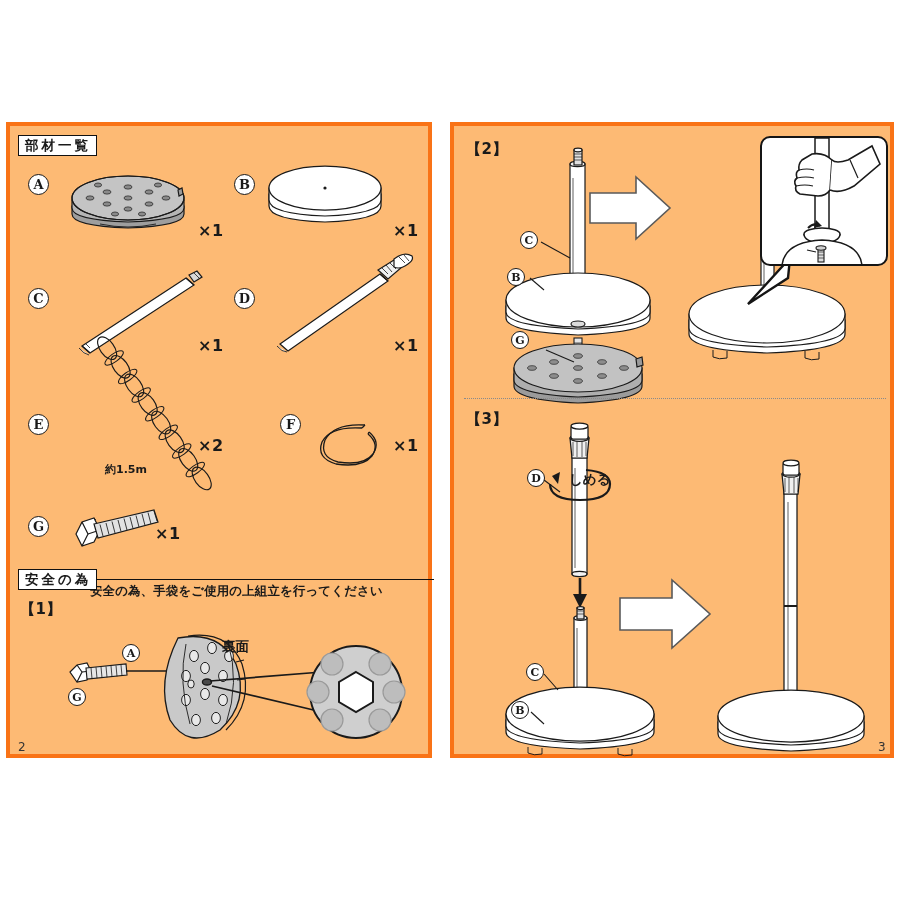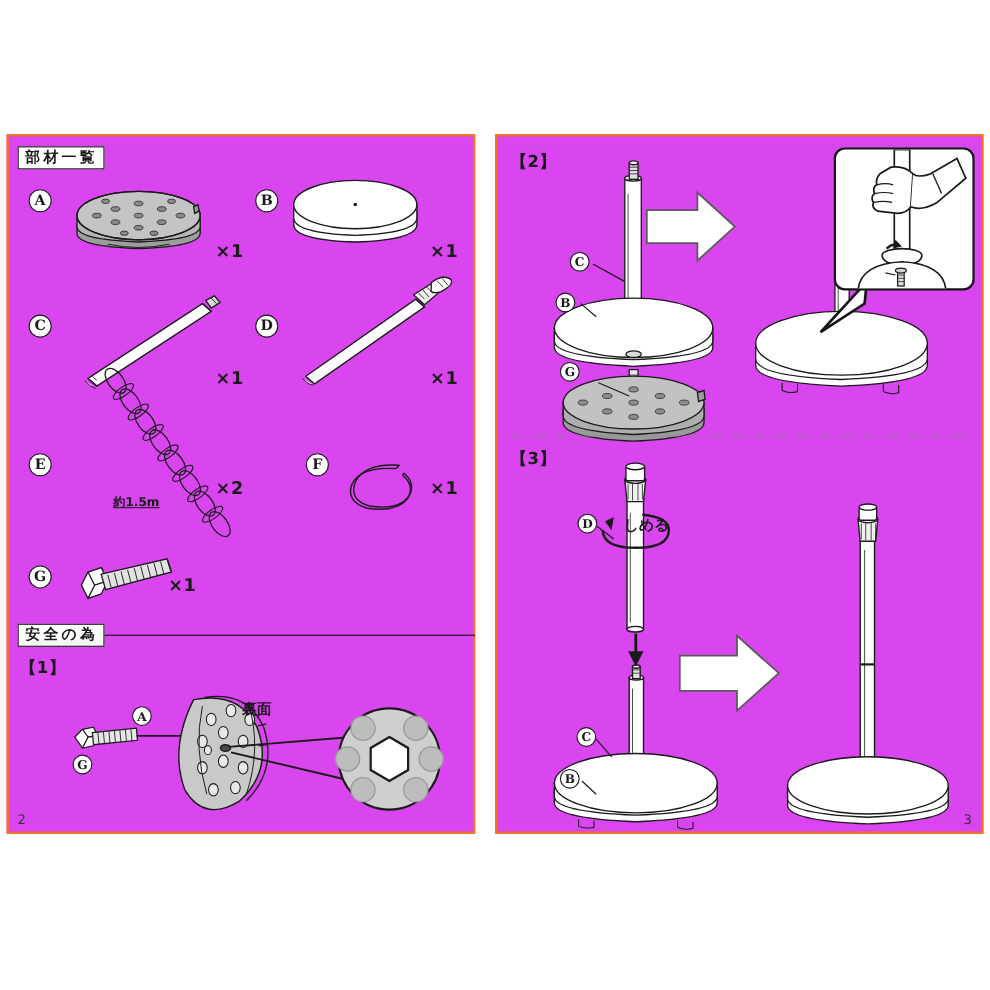--- a/index.html
+++ b/index.html
@@ -1,20 +1,20 @@
 <!DOCTYPE html>
 <html><head>
 <meta charset="utf-8">
 <style>
   html,body{margin:0;padding:0;background:#ffffff;}
   body{width:900px;height:900px;font-family:"DejaVu Sans","Liberation Sans",sans-serif;color:#1a1a1a;}
   #sheet{position:relative;width:900px;height:900px;overflow:hidden;background:#ffffff;}
 
   
-  .page{position:absolute;background:#d946ef;border:2px solid #f97316;box-sizing:border-box;}
+  .page{position:absolute;background:#fdba74;border:4px solid #f97316;box-sizing:border-box;}
   #page-left{left:6px;top:122px;width:426px;height:636px;}
   #page-right{left:450px;top:122px;width:444px;height:636px;}
 
   .page-num{position:absolute;font-size:12px;color:#333;letter-spacing:.02em;}
 
   
   .sec-label{position:absolute;border:1.6px solid #111;background:#fff;
      font-size:13.5px;font-weight:bold;letter-spacing:3px;
      padding:2px 5px 3px 6px;line-height:1.05;white-space:nowrap;z-index:6;}
   .step-head{position:absolute;font-size:15px;font-weight:bold;letter-spacing:.5px;white-space:nowrap;}
@@ -156,21 +156,21 @@
                 <ellipse cx="90" cy="56" rx="4" ry="11" transform="rotate(90 90 56)"></ellipse>
                 <ellipse cx="90" cy="79" rx="4" ry="11" transform="rotate(90 90 79)"></ellipse>
                 <ellipse cx="90" cy="102" rx="4" ry="11" transform="rotate(90 90 102)"></ellipse>
                 <ellipse cx="90" cy="125" rx="4" ry="11" transform="rotate(90 90 125)"></ellipse>
               </g>
             </g>
           </g>
         </g>
       </svg>
     </div>
-    <div class="cap" style="left:95px;top:325px;text-decoration:underline;">約1.5m</div>
+    <div class="cap" style="left:95px;top:336px;">約1.5m</div>
     <div class="qty" style="left:188px;top:310px;">×2</div>
 
     <div class="badge" style="left:270px;top:288px;">F</div>
     <div class="svgholder" style="left:300px;top:292px;">
       <svg width="80" height="55" viewBox="0 0 80 55">
         <g stroke="#1a1a1a" stroke-width="1.3" fill="none">
           <path d="M52 10 Q20 8 12 24 Q6 40 26 46 Q52 50 62 38 Q70 26 58 16"></path>
           <path d="M55 7 Q24 5 15 22 Q9 39 28 44 Q54 48 63 36 Q71 24 59 14"></path>
           <path d="M52 10 L55 7"></path>
           <path d="M58 16 L59 14"></path>
@@ -200,20 +200,21 @@
               <path d="M80 12.5 L83 24"></path>
             <path d="M86 11 L89 21"></path>
           </g>
         </g>
       </svg>
     </div>
     <div class="qty" style="left:145px;top:398px;">×1</div>
 
     <div class="hr-line" style="left:72px;top:453px;width:352px;"></div>
     <div class="sec-label" style="left:8px;top:443px;">安全の為</div>
+    <div class="note-text" style="left:80px;top:457px;">安全の為、手袋をご使用の上組立を行ってください</div>
     <div class="step-head" style="left:10px;top:474px;">【1】</div>
 
     <div class="svgholder" style="left:50px;top:498px;">
       <svg width="350" height="135" viewBox="0 0 350 135">
         <g stroke="#1a1a1a" fill="none">
 
           <g stroke-width="1.15">
             <path d="M10 48 L17 41 L27 39 L31 47 L27 56 L17 58 Z" fill="#fff"></path>
             <path d="M17 41 L22 48 L17 58"></path>
             <path d="M22 48 L31 47"></path>

